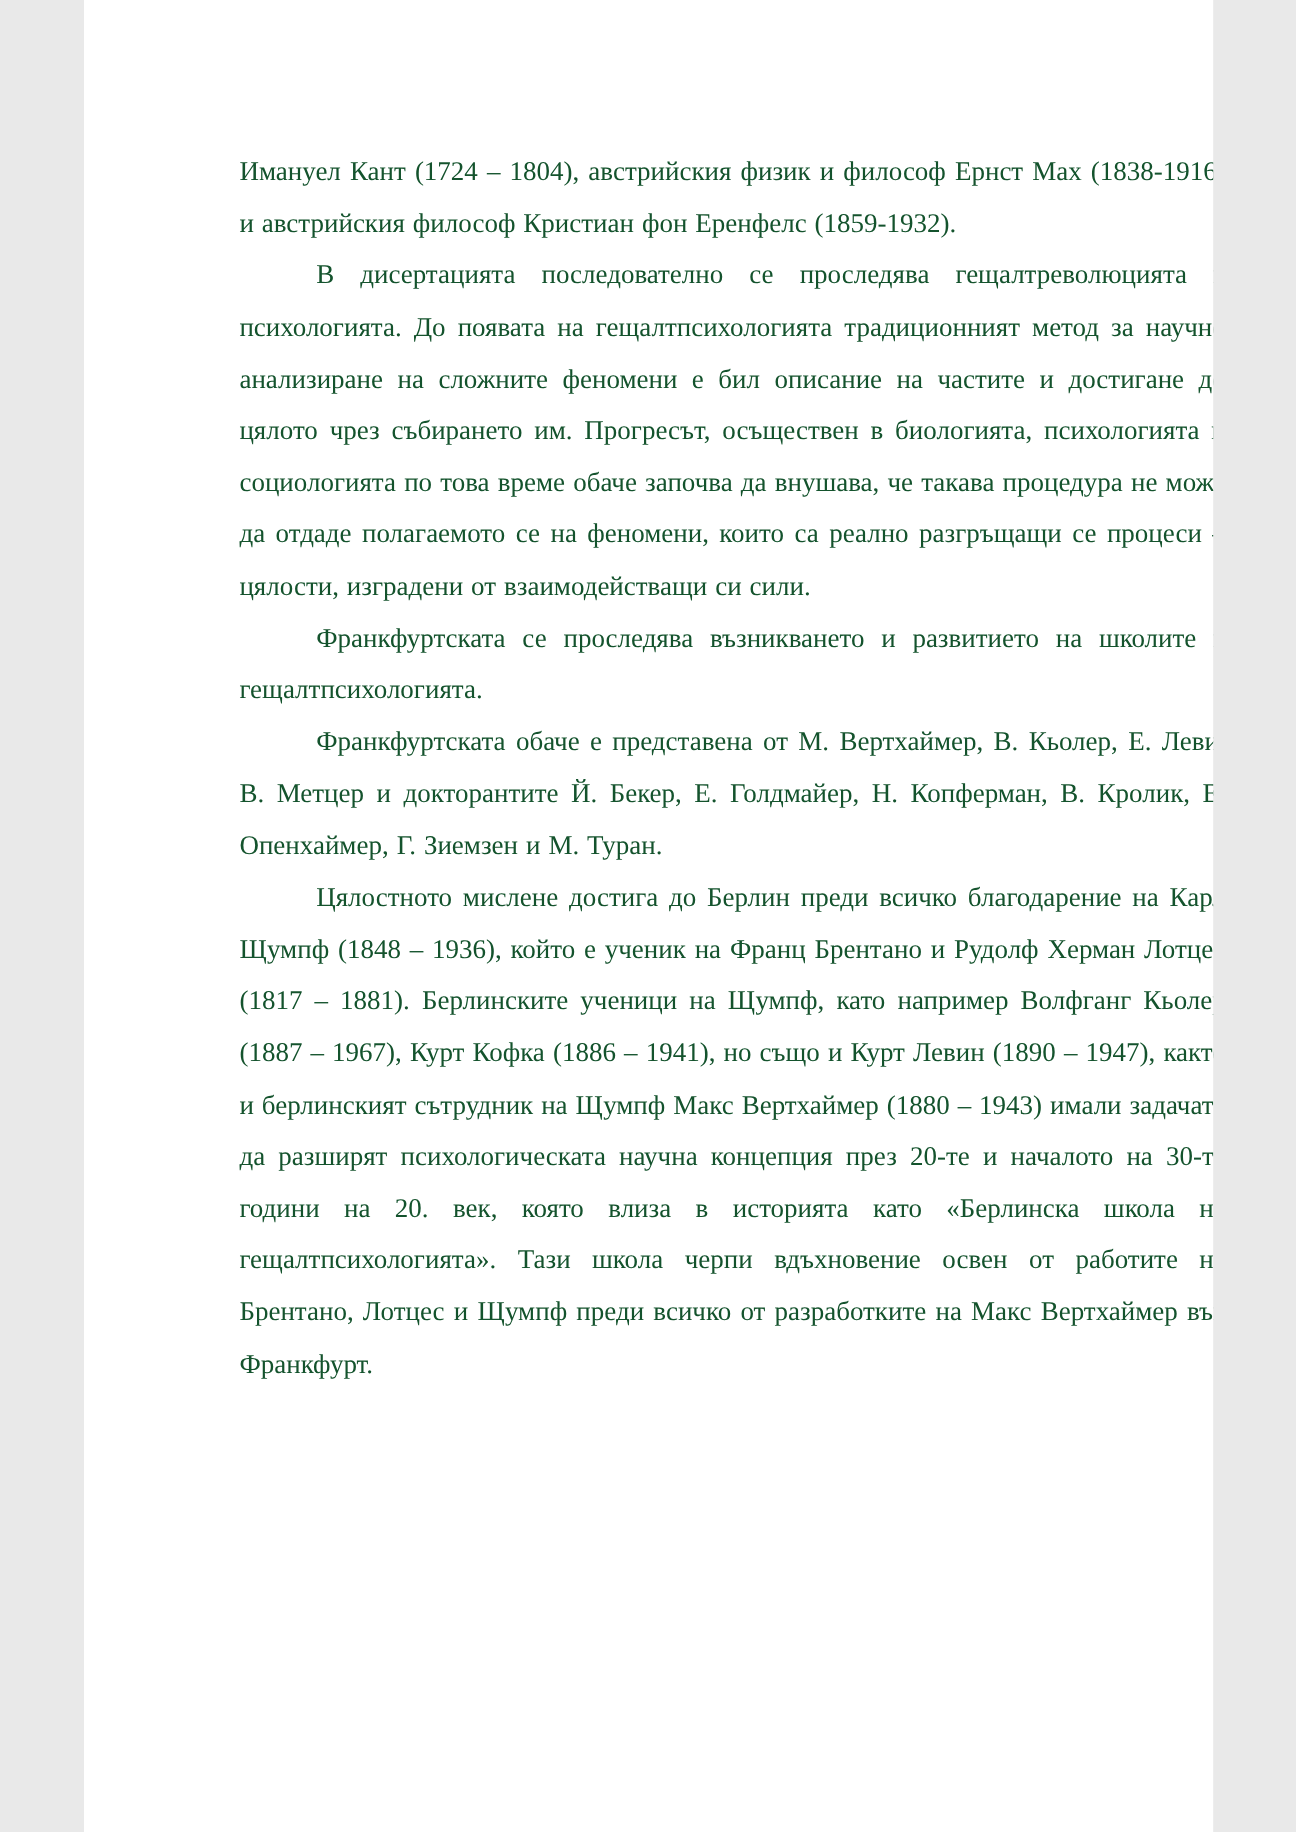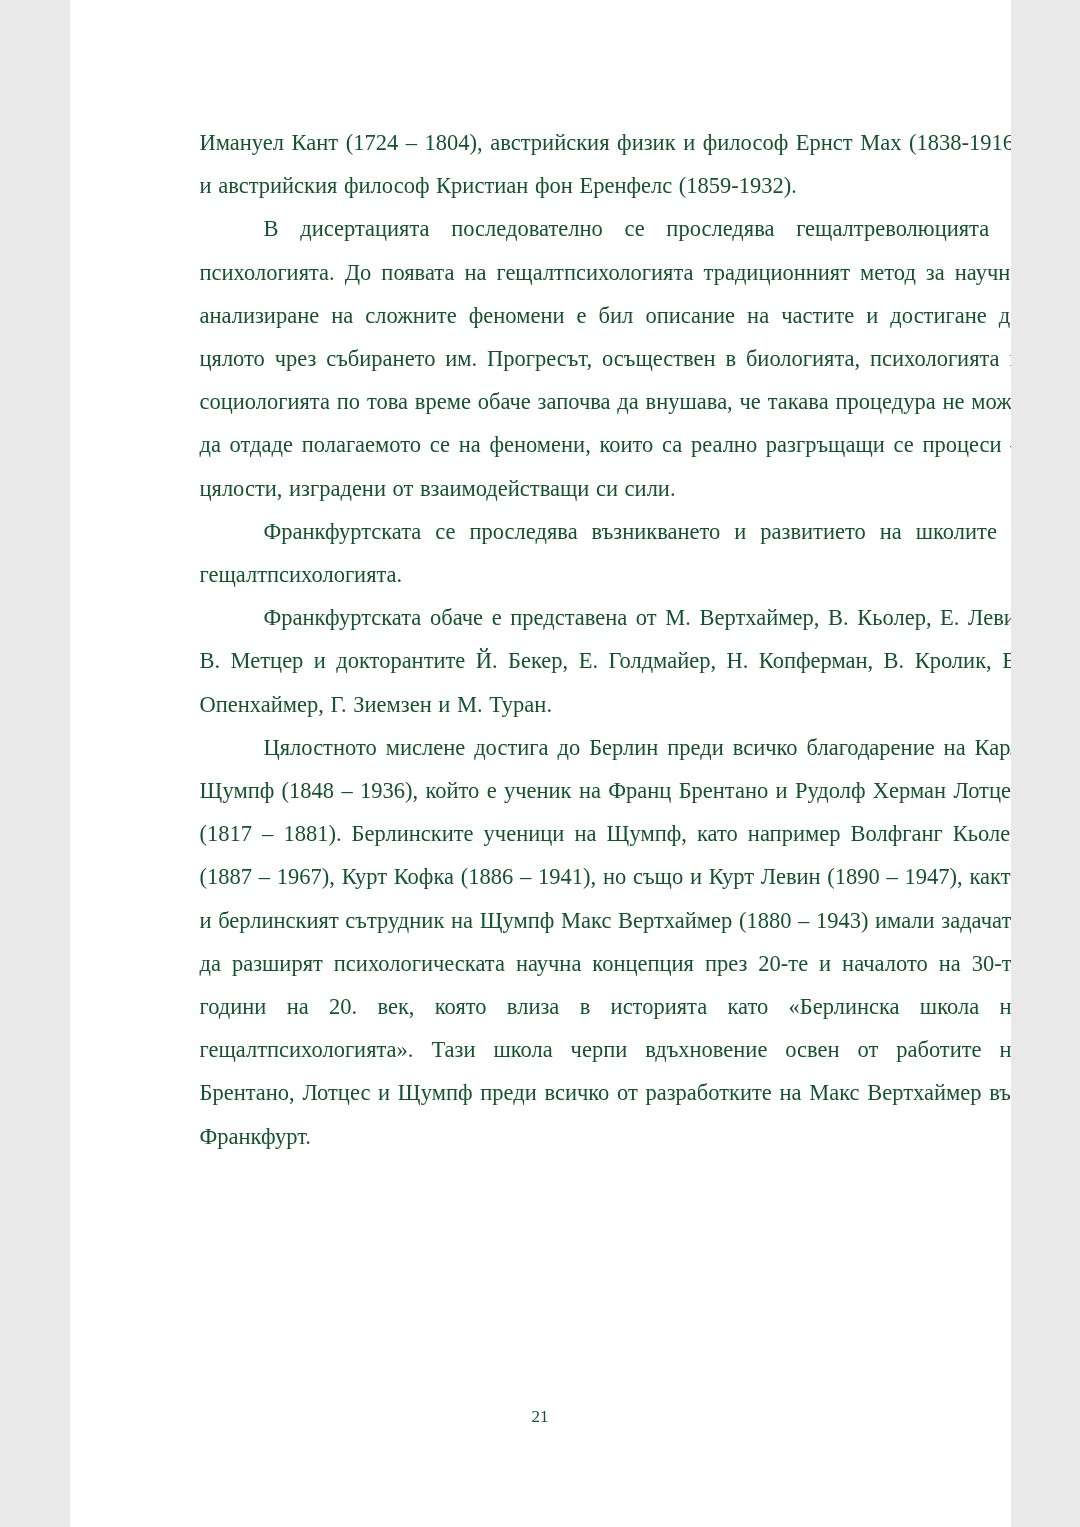--- a/index.html
+++ b/index.html
@@ -49,14 +49,13 @@
 <body>
 
 <div class="sheet">
   <div class="text-block">
     <p class="para">Имануел Кант (1724 – 1804), австрийския физик и философ Ернст Мах (1838-1916) и австрийския философ Кристиан фон Еренфелс (1859-1932).</p>
     <p class="para indent">В дисертацията последователно се проследява гещалтреволюцията в психологията. До появата на гещалтпсихологията традиционният метод за научно анализиране на сложните феномени е бил описание на частите и достигане до цялото чрез събирането им. Прогресът, осъществен в биологията, психологията и социологията по това време обаче започва да внушава, че такава процедура не може да отдаде полагаемото се на феномени, които са реално разгръщащи се процеси – цялости, изградени от взаимодействащи си сили.</p>
     <p class="para indent">Франкфуртската се проследява възникването и развитието на школите в гещалтпсихологията.</p>
     <p class="para indent">Франкфуртската обаче е представена от М. Вертхаймер, В. Кьолер, Е. Леви, В. Метцер и докторантите Й. Бекер, Е. Голдмайер, Н. Копферман, В. Кролик, Е. Опенхаймер, Г. Зиемзен и М. Туран.</p>
     <p class="para indent">Цялостното мислене достига до Берлин преди всичко благодарение на Карл Щумпф (1848 – 1936), който е ученик на Франц Брентано и Рудолф Херман Лотцес (1817 – 1881). Берлинските ученици на Щумпф, като например Волфганг Кьолер (1887 – 1967), Курт Кофка (1886 – 1941), но също и Курт Левин (1890 – 1947), както и берлинският сътрудник на Щумпф Макс Вертхаймер (1880 – 1943) имали задачата да разширят психологическата научна концепция през 20-те и началото на 30-те години на 20. век, която влиза в историята като «Берлинска школа на гещалтпсихологията». Тази школа черпи вдъхновение освен от работите на Брентано, Лотцес и Щумпф преди всичко от разработките на Макс Вертхаймер във Франкфурт.</p>
   </div>
-  <div class="page-footer">21</div>
 </div>
 
 </body></html>

